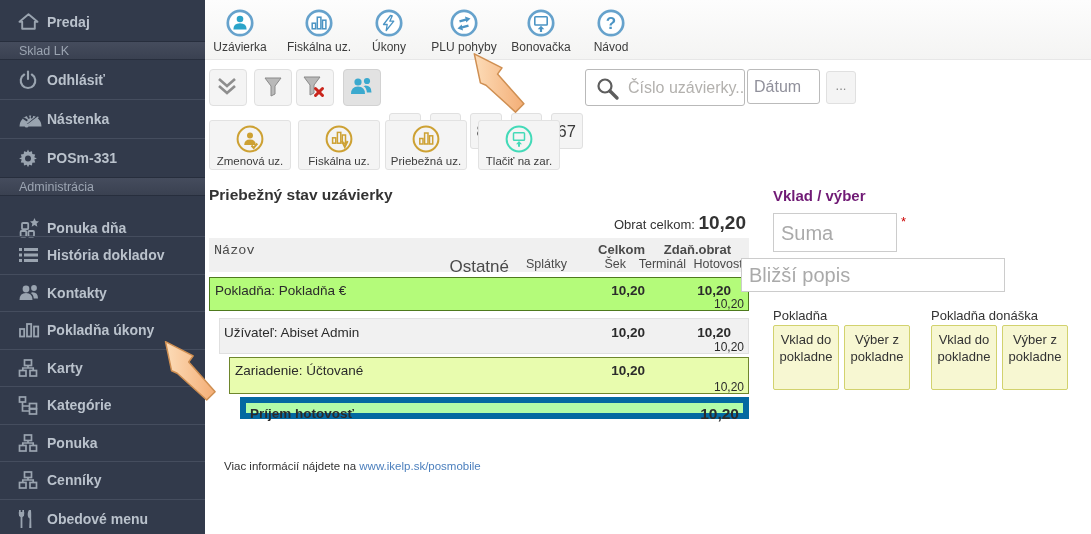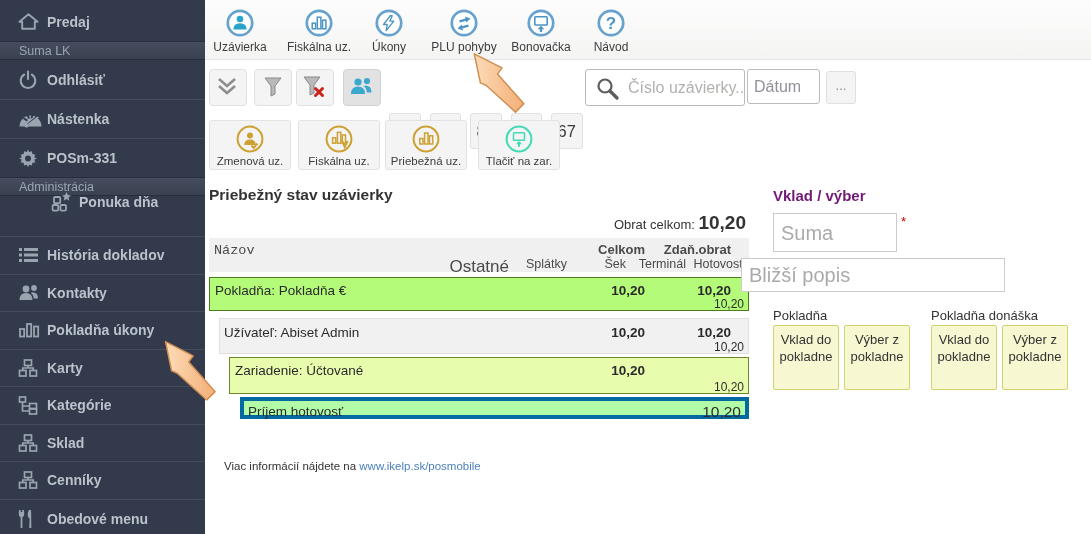--- a/index.html
+++ b/index.html
@@ -47,21 +47,21 @@
 <body>
 <div id="page">
 <div id="side">
   <div class="sitem" style="top:2px;height:39px;">
     <svg width="21" height="20" viewBox="0 0 21 20">
           <path d="M10.5 2.2 L19.5 9.8 L16.8 9.8 L16.8 16.8 L4.2 16.8 L4.2 9.8 L1.5 9.8 Z" fill="none" stroke="#9aa4b0" stroke-width="1.9" stroke-linejoin="round"></path>
         </svg>
     <span class="lbl">Predaj</span>
   </div>
   <div class="shdr" style="top:41px;height:19px;">
-        <span>Suma LK</span>
+        <span>Sklad LK</span>
       </div>
   <div class="sitem" style="top:60px;height:39px;">
     <svg width="20" height="20" viewBox="0 0 20 20">
           <path d="M6.2 4.5 A7.3 7.3 0 1 0 13.8 4.5" fill="none" stroke="#9aa4b0" stroke-width="2.1" stroke-linecap="round"></path>
           <line x1="10" y1="1.5" x2="10" y2="9" stroke="#9aa4b0" stroke-width="2.1" stroke-linecap="round"></line>
         </svg>
     <span class="lbl">Odhlásiť</span>
   </div>
   <div class="sitem" style="top:99px;height:39px;">
     <svg width="25" height="18" viewBox="0 0 25 18">
@@ -81,21 +81,21 @@
   <div class="sitem" style="top:138px;height:39px;">
     <svg width="20" height="20" viewBox="0 0 20 20">
           <path d="M10 1.5 l1.2 2.6 2.8-.9 .3 2.9 2.9 .3 -.9 2.8 2.6 1.2 -2.6 1.2 .9 2.8 -2.9 .3 -.3 2.9 -2.8 -.9 -1.2 2.6 -1.2 -2.6 -2.8 .9 -.3 -2.9 -2.9 -.3 .9 -2.8 -2.6 -1.2 2.6 -1.2 -.9 -2.8 2.9 -.3 .3 -2.9 2.8 .9 Z" fill="#9aa4b0"></path>
           <circle cx="10" cy="10.4" r="3" fill="#323a4b"></circle>
         </svg>
     <span class="lbl">POSm-331</span>
   </div>
   <div class="shdr" style="top:177px;height:19px;">
         <span>Administrácia</span>
       </div>
-  <div class="sitem" style="top:182px;height:40px;margin-left:32px;">
+  <div class="sitem" style="top:208px;height:40px;">
     <svg width="22" height="22" viewBox="0 0 22 22">
           <path d="M16.5 1 l1.35 3.1 3.15 .3 -2.4 2.2 .75 3.1 -2.85 -1.7 -2.85 1.7 .75 -3.1 -2.4 -2.2 3.15 -.3 Z" fill="#9aa4b0"></path>
           <rect x="4" y="6" width="6.2" height="6.2" rx="1" fill="none" stroke="#9aa4b0" stroke-width="1.8"></rect>
           <rect x="2.6" y="14" width="5.6" height="5.6" rx="1" fill="none" stroke="#9aa4b0" stroke-width="1.8"></rect>
           <rect x="10.4" y="14" width="5.6" height="5.6" rx="1" fill="none" stroke="#9aa4b0" stroke-width="1.8"></rect>
         </svg>
     <span class="lbl">Ponuka dňa</span>
   </div>
   <div class="sitem" style="top:236px;height:38px;">
     <svg width="21" height="18" viewBox="0 0 21 18">
@@ -155,21 +155,21 @@
   </div>
   <div class="sitem" style="top:424px;height:37px;">
     <svg width="20" height="20" viewBox="0 0 20 20">
           <g fill="none" stroke="#9aa4b0" stroke-width="1.7">
             <rect x="6.5" y="2" width="7" height="5.5"></rect>
             <rect x="1.5" y="12.5" width="6.5" height="5.5"></rect>
             <rect x="12" y="12.5" width="6.5" height="5.5"></rect>
             <path d="M10 7.5 V10 M4.8 12.5 V10 H15.2 V12.5"></path>
           </g>
         </svg>
-    <span class="lbl">Sklad</span>
+    <span class="lbl">Ponuka</span>
   </div>
   <div class="sitem" style="top:461px;height:38px;">
     <svg width="20" height="20" viewBox="0 0 20 20">
           <g fill="none" stroke="#9aa4b0" stroke-width="1.7">
             <rect x="6.5" y="2" width="7" height="5.5"></rect>
             <rect x="1.5" y="12.5" width="6.5" height="5.5"></rect>
             <rect x="12" y="12.5" width="6.5" height="5.5"></rect>
             <path d="M10 7.5 V10 M4.8 12.5 V10 H15.2 V12.5"></path>
           </g>
         </svg>
@@ -370,21 +370,21 @@
   <span class="tv" style="right:17px;top:6px;font-weight:bold;">10,20</span>
   <span class="tv" style="right:4px;top:21px;font-size:12px;">10,20</span>
 </div>
 
 <div class="trow" style="left:229px;top:357px;width:520px;height:37px;background:#e8fcae;border:1px solid #6e862c;">
   <span class="tv" style="left:5px;top:5px;">Zariadenie: Účtované</span>
   <span class="tv" style="right:103px;top:5px;font-weight:bold;">10,20</span>
   <span class="tv" style="right:4px;top:22px;font-size:12px;">10,20</span>
 </div>
 
-<div class="trow" style="left:240px;top:397px;width:509px;height:22px;background:#b2fca8;border:4px solid #0369a1;">
+<div class="trow" style="left:240px;top:397px;width:509px;height:22px;background:#b2fca8;border:6px solid #0369a1;font-weight:bold;">
   <span class="tv" style="left:4px;top:3px;">Príjem hotovosť</span>
   <span class="tv" style="right:4px;top:2px;font-size:15.5px;">10,20</span>
 </div>
 
 <div style="position:absolute;left:224px;top:460px;font-size:11.5px;color:#333;">Viac informácií nájdete na <span style="color:#4b7fbd;">www.ikelp.sk/posmobile</span></div>
 
 <div id="h2">Vklad / výber</div>
 <div class="inp" style="left:773px;top:213px;width:124px;height:39px;">
       <span class="ph">Suma</span>
     </div>

